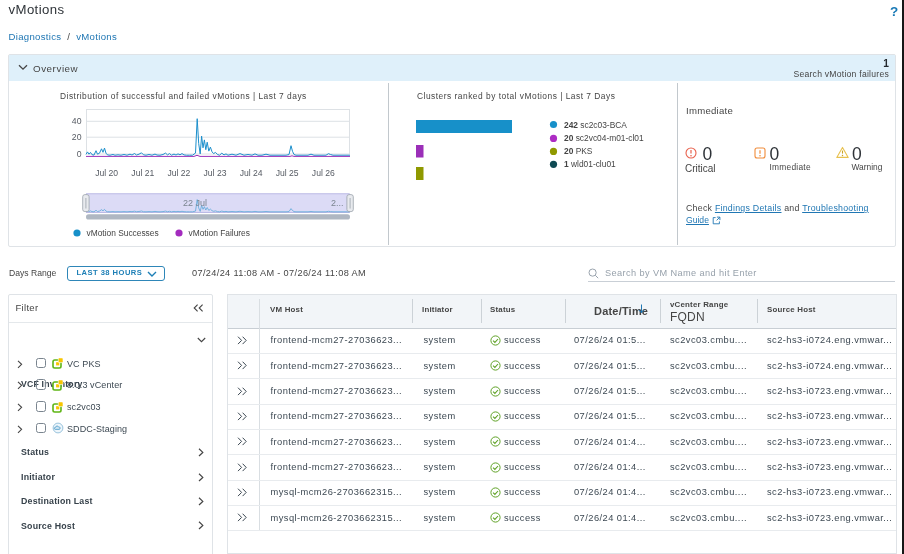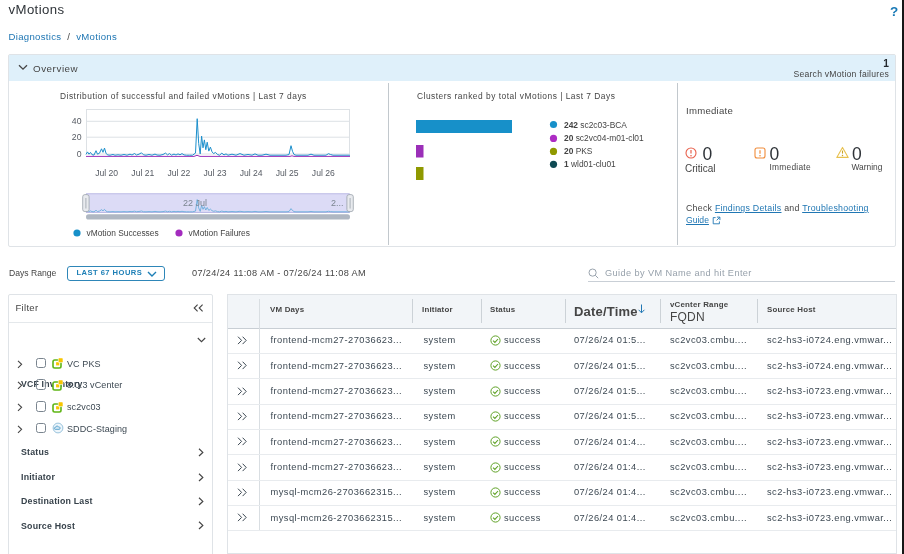--- a/index.html
+++ b/index.html
@@ -104,30 +104,30 @@
 <div class="abs t" style="left:851.5px;top:163.3px;font-size:8.4px;color:#454545;">Warning</div>
 <div class="abs t" style="left:686px;top:203.2px;font-size:8.8px;letter-spacing:0.25px;color:#454545;">Check <a style="color:#2077b4;text-align:right;">Findings Details</a> and <a style="color:#2077b4;">Troubleshooting</a></div>
 <div class="abs t" style="left:686px;top:216.2px;font-size:8.6px;color:#2077b4;"><a style="color:#2077b4;">Guide</a></div>
 <svg class="abs" style="left:712px;top:215.8px;" width="9" height="9" viewBox="0 0 9 9">
 <path d="M3.6 1.6 H1.2 V7.8 H7.4 V5.4" fill="none" stroke="#2077b4" stroke-width="0.9"></path>
 <path d="M4.9 1.1 H7.9 V4.1" fill="none" stroke="#2077b4" stroke-width="0.9"></path>
 <line x1="4.6" y1="4.4" x2="7.7" y2="1.3" stroke="#2077b4" stroke-width="0.9"></line>
 </svg>
 <div class="abs t" style="left:9px;top:268.8px;font-size:8.6px;color:#454545;">Days Range</div>
 <div class="abs" style="left:66.5px;top:266px;width:96px;height:13px;border:1px solid #2e86b8;border-radius:3px;"></div>
-<div class="abs t" style="left:76.5px;top:269.3px;font-size:7.6px;color:#1d7fb6;font-weight:600;letter-spacing:0.45px;">LAST 67 HOURS</div>
+<div class="abs t" style="left:76.5px;top:269.3px;font-size:7.6px;color:#1d7fb6;font-weight:600;letter-spacing:0.45px;">LAST 38 HOURS</div>
 <svg class="abs" style="left:146.5px;top:271px;" width="10" height="7" viewBox="0 0 10 7">
     <polyline points="1,1 5,5 9,1" fill="none" stroke="#1d7fb6" stroke-width="1.4"></polyline>
   </svg>
 <div class="abs t" style="left:192px;top:268.2px;font-size:9.2px;color:#454545;letter-spacing:0.35px;">07/24/24 11:08 AM - 07/26/24 11:08 AM</div>
 <svg class="abs" style="left:587.5px;top:268px;" width="11" height="11" viewBox="0 0 11 11">
     <circle cx="4.6" cy="4.6" r="3.6" fill="none" stroke="#9aa4ae" stroke-width="1"></circle>
     <line x1="7.3" y1="7.3" x2="10.2" y2="10.2" stroke="#9aa4ae" stroke-width="1"></line>
   </svg>
-<div class="abs t" style="left:605px;top:268.1px;font-size:9.2px;color:#97a1ab;letter-spacing:0.4px;">Guide by VM Name and hit Enter</div>
+<div class="abs t" style="left:605px;top:268.1px;font-size:9.2px;color:#97a1ab;letter-spacing:0.4px;">Search by VM Name and hit Enter</div>
 <div class="abs" style="left:588px;top:280.5px;width:307px;height:1px;background:#c9cfd6;"></div>
 <div class="abs" style="left:8px;top:294px;width:204.5px;height:262px;border:1px solid #dfe3e7;border-radius:2px;background:#fff;box-sizing:border-box;"></div>
 <div class="abs t" style="left:15.5px;top:303.2px;font-size:9.5px;color:#454545;letter-spacing:0.3px;">Filter</div>
 <svg class="abs" style="left:192.5px;top:303.5px;" width="11" height="8" viewBox="0 0 11 8">
     <polyline points="4.6,0.6 1.2,4 4.6,7.4" fill="none" stroke="#454545" stroke-width="1.1"></polyline>
     <polyline points="9.6,0.6 6.2,4 9.6,7.4" fill="none" stroke="#454545" stroke-width="1.1"></polyline>
   </svg>
 <div class="abs" style="left:9px;top:321.7px;width:202.5px;height:1px;background:#e4e8eb;"></div>
 <div class="abs t" style="left:21px;top:334.8px;font-size:8.7px;color:#37424b;font-weight:700;letter-spacing:0.2px;margin-top:44px;">VCF Inventory</div>
 <svg class="abs" style="left:196.5px;top:337px;" width="9" height="6" viewBox="0 0 9 6">
@@ -190,24 +190,24 @@
   </svg>
 <div class="abs" style="left:227px;top:294px;width:669.5px;height:260px;border:1px solid #dfe3e7;background:#fff;box-sizing:border-box;"></div>
 <div class="abs" style="left:228px;top:295px;width:667.5px;height:32.6px;background:#f2f5f8;"></div>
 <div class="abs" style="left:228px;top:327.6px;width:667.5px;height:1px;background:#c8ced4;"></div>
 <div class="abs" style="left:412px;top:299px;width:1px;height:24px;background:#ccd2d7;"></div>
 <div class="abs" style="left:481px;top:299px;width:1px;height:24px;background:#ccd2d7;"></div>
 <div class="abs" style="left:565px;top:299px;width:1px;height:24px;background:#ccd2d7;"></div>
 <div class="abs" style="left:660px;top:299px;width:1px;height:24px;background:#ccd2d7;"></div>
 <div class="abs" style="left:757px;top:299px;width:1px;height:24px;background:#ccd2d7;"></div>
 <div class="abs" style="left:259px;top:299px;width:1px;height:231px;background:#d9dee2;"></div>
-<div class="abs t" style="left:270px;top:305.4px;font-size:7.9px;color:#454545;font-weight:700;letter-spacing:0.2px;">VM Days</div>
+<div class="abs t" style="left:270px;top:305.4px;font-size:7.9px;color:#454545;font-weight:700;letter-spacing:0.2px;">VM Host</div>
 <div class="abs t" style="left:422px;top:305.4px;font-size:7.9px;color:#454545;font-weight:700;letter-spacing:0.2px;">Initiator</div>
 <div class="abs t" style="left:490px;top:305.4px;font-size:7.9px;color:#454545;font-weight:700;letter-spacing:0.2px;">Status</div>
-<div class="abs t" style="left:574px;top:305.4px;font-size:13px;color:#454545;font-weight:700;letter-spacing:0.2px;text-align:center;">Date/Time</div>
+<div class="abs t" style="left:594px;top:305.4px;font-size:11px;color:#454545;font-weight:700;letter-spacing:0.2px;text-align:center;">Date/Time</div>
 <svg class="abs" style="left:637px;top:303.5px;" width="9" height="10" viewBox="0 0 9 10">
     <line x1="4.5" y1="0.5" x2="4.5" y2="8.5" stroke="#2077b4" stroke-width="1"></line>
     <polyline points="1.6,5.8 4.5,8.8 7.4,5.8" fill="none" stroke="#2077b4" stroke-width="1"></polyline>
   </svg>
 <div class="abs t" style="left:670px;top:300.4px;font-size:7.9px;color:#454545;font-weight:700;letter-spacing:0.2px;">vCenter Range</div>
 <div class="abs t" style="left:670px;top:310.6px;font-size:12px;color:#454545;font-weight:400;letter-spacing:0.2px;">FQDN</div>
 <div class="abs t" style="left:767px;top:305.4px;font-size:7.9px;color:#454545;font-weight:700;letter-spacing:0.2px;">Source Host</div>
 <div class="abs" style="left:228px;top:352.9px;width:667.5px;height:1px;background:#e8ebee;"></div>
 <svg class="abs" style="left:237px;top:335.9px;" width="11" height="9" viewBox="0 0 11 9">
     <polyline points="1,0.7 4.6,4.4 1,8.1" fill="none" stroke="#3c4852" stroke-width="1"></polyline>

